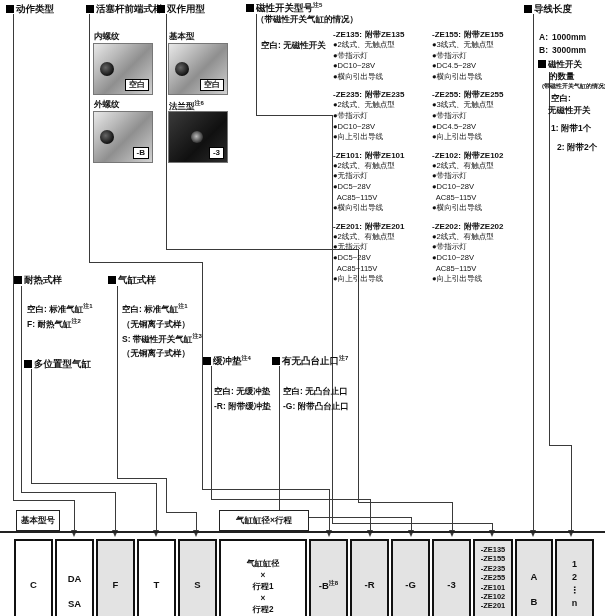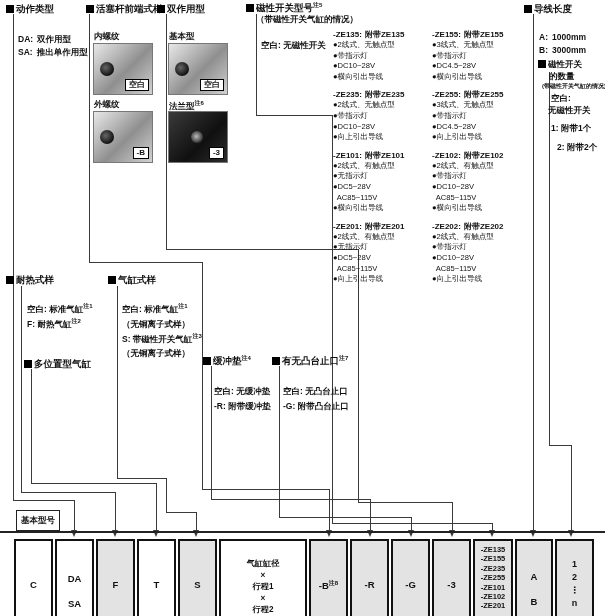--- a/index.html
+++ b/index.html
@@ -98,24 +98,20 @@
       <div class="ah" style="left: 408px; top: 530px; border-top-color: rgb(58, 58, 58);"></div>
       <div class="ah" style="left: 449px; top: 530px; border-top-color: rgb(58, 58, 58);"></div>
       <div class="ah" style="left: 489px; top: 530px; border-top-color: rgb(58, 58, 58);"></div>
       <div class="ah" style="left: 530px; top: 530px; border-top-color: rgb(58, 58, 58);"></div>
       <div class="ah" style="left: 568px; top: 530px; border-top-color: rgb(58, 58, 58);"></div>
     </div>
 
   <div class="abs sec-title" style="left:6px;top:3px;">
     <span class="sq"></span><span>动作类型</span>
   </div>
-  <div class="abs" style="left:18px;top:33px;">
-      <div class="item-line"><b>DA:</b><span>双作用型</span></div>
-      <div class="item-line"><b>SA:</b><span>推出单作用型</span></div>
-    </div>
 
   <div class="abs sec-title" style="left:86px;top:3px;">
     <span class="sq"></span><span>活塞杆前端式样</span>
   </div>
   <div class="abs plabel" style="left:94px;top:31px;">内螺纹</div>
   <div class="photo" style="left:93px;top:43px;">
     <span class="ptag">空白</span>
   </div>
   <div class="abs plabel" style="left:94px;top:99px;">外螺纹</div>
   <div class="photo" style="left:93px;top:111px;">
@@ -233,21 +229,21 @@
     <div style="margin-left:11px;">的数量</div>
     <div class="tiny" style="margin-left:4px;">(带磁性开关气缸的情况)</div>
     <div style="margin-left:13px;margin-top:2px;">空白:</div>
     <div style="margin-left:10px;">无磁性开关</div>
     <div style="margin-left:13px;margin-top:6px;">
         <div style="margin-bottom:7px;"><b>1:</b> <span>附带1个</span></div>
         <div style="margin-bottom:7px;padding-left:6px;"><b>2:</b> <span>附带2个</span></div>
       </div>
   </div>
 
-  <div class="abs sec-title" style="left:6px;top:274px;">
+  <div class="abs sec-title" style="left:14px;top:274px;">
     <span class="sq"></span><span>耐热式样</span>
   </div>
   <div class="abs" style="left:27px;top:300px;">
       <div class="opt-line" style="font-weight:bold;"><span>空白: 标准气缸</span><sup>注1</sup></div>
       <div class="opt-line" style="font-weight:bold;"><span>F: 耐热气缸</span><sup>注2</sup></div>
     </div>
 
   <div class="abs sec-title" style="left:108px;top:274px;">
     <span class="sq"></span><span>气缸式样</span>
   </div>
@@ -272,20 +268,21 @@
 
   <div class="abs sec-title" style="left:272px;top:354px;">
     <span class="sq"></span><span>有无凸台止口</span><sup>注7</sup>
   </div>
   <div class="abs" style="left:283px;top:382px;">
       <div class="opt-line" style="font-weight:bold;"><span>空白: 无凸台止口</span><sup></sup></div>
       <div class="opt-line" style="font-weight:bold;"><span>-G: 附带凸台止口</span><sup></sup></div>
     </div>
 
   <div class="abs lbl-box" style="left:16px;top:510px;width:42px;height:19px;">基本型号</div>
+  <div class="abs lbl-box" style="left:219px;top:510px;width:88px;height:19px;">气缸缸径×行程</div>
   <div class="abs" style="left:0;top:531px;width:605px;height:2px;background:#222;"></div>
 
   <div class="mbox pt-single" style="left:14px;width:39px;">
       <div class="mline">C</div>
     </div>
   <div class="mbox b-da" style="left:55px;width:39px;">
       <div class="mline">DA</div>
       <div class="mline">SA</div>
     </div>
   <div class="mbox shade pt-single" style="left:96px;width:39px;">

